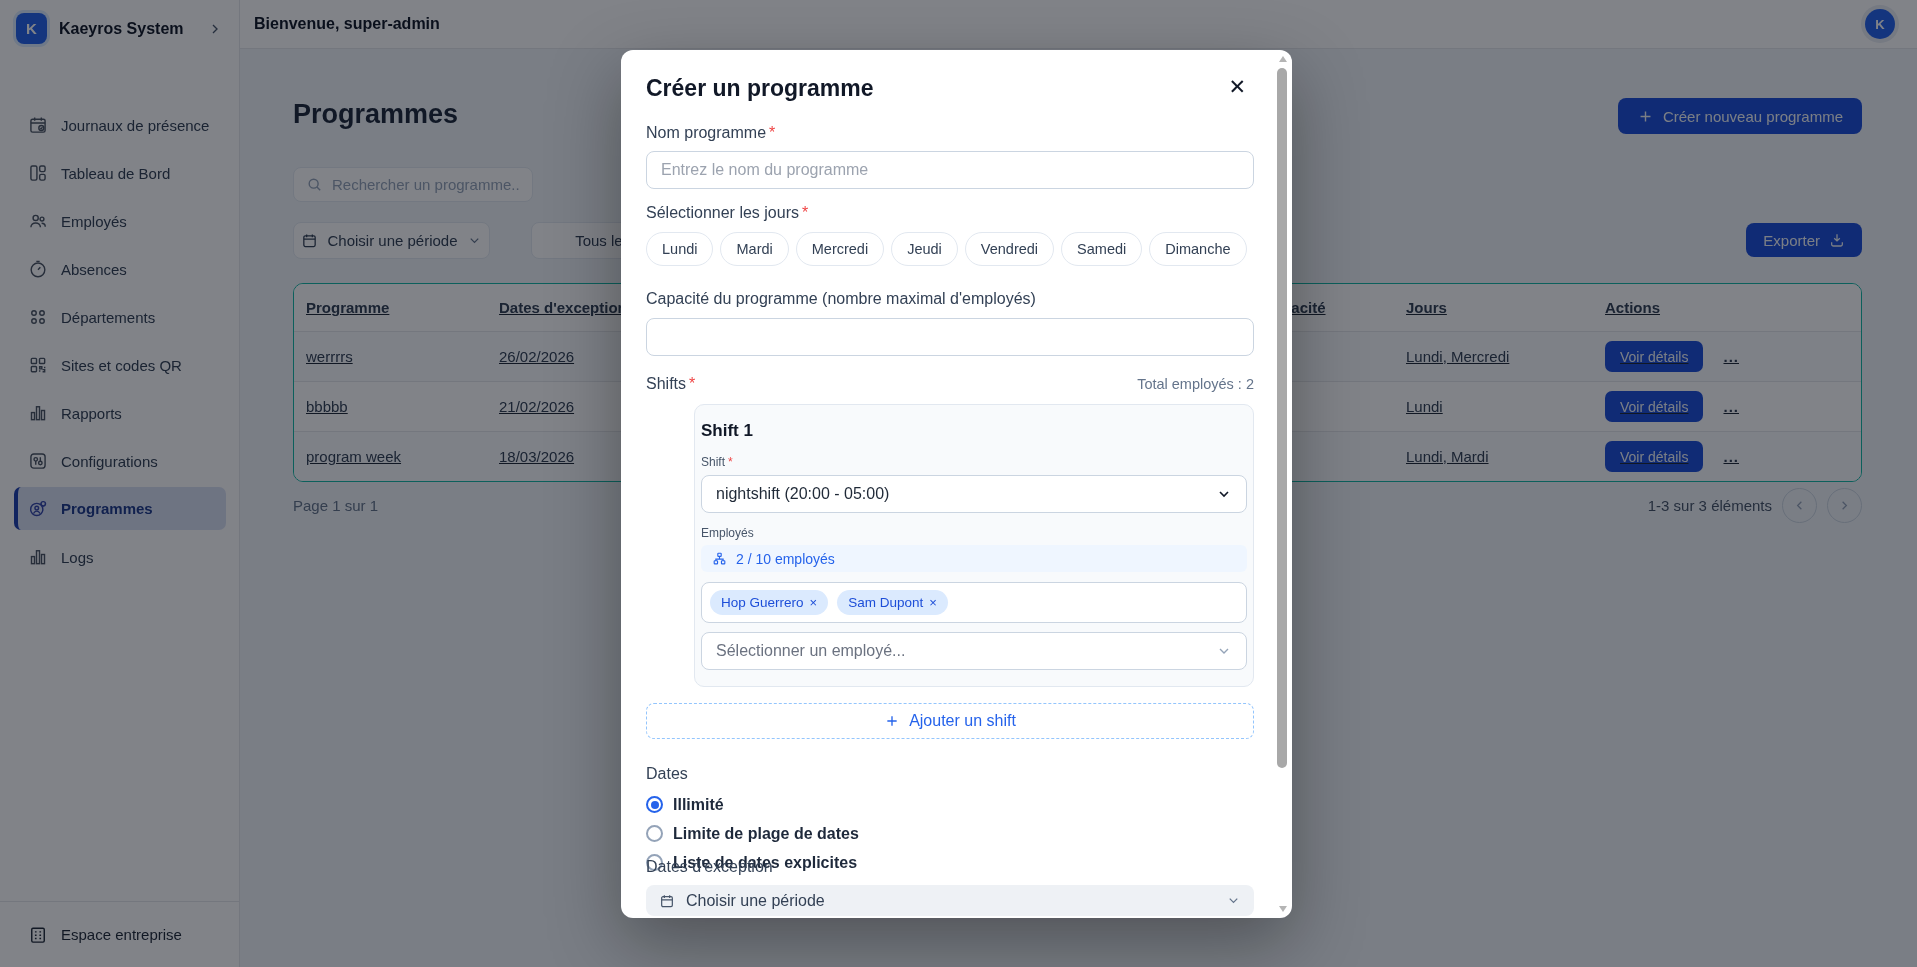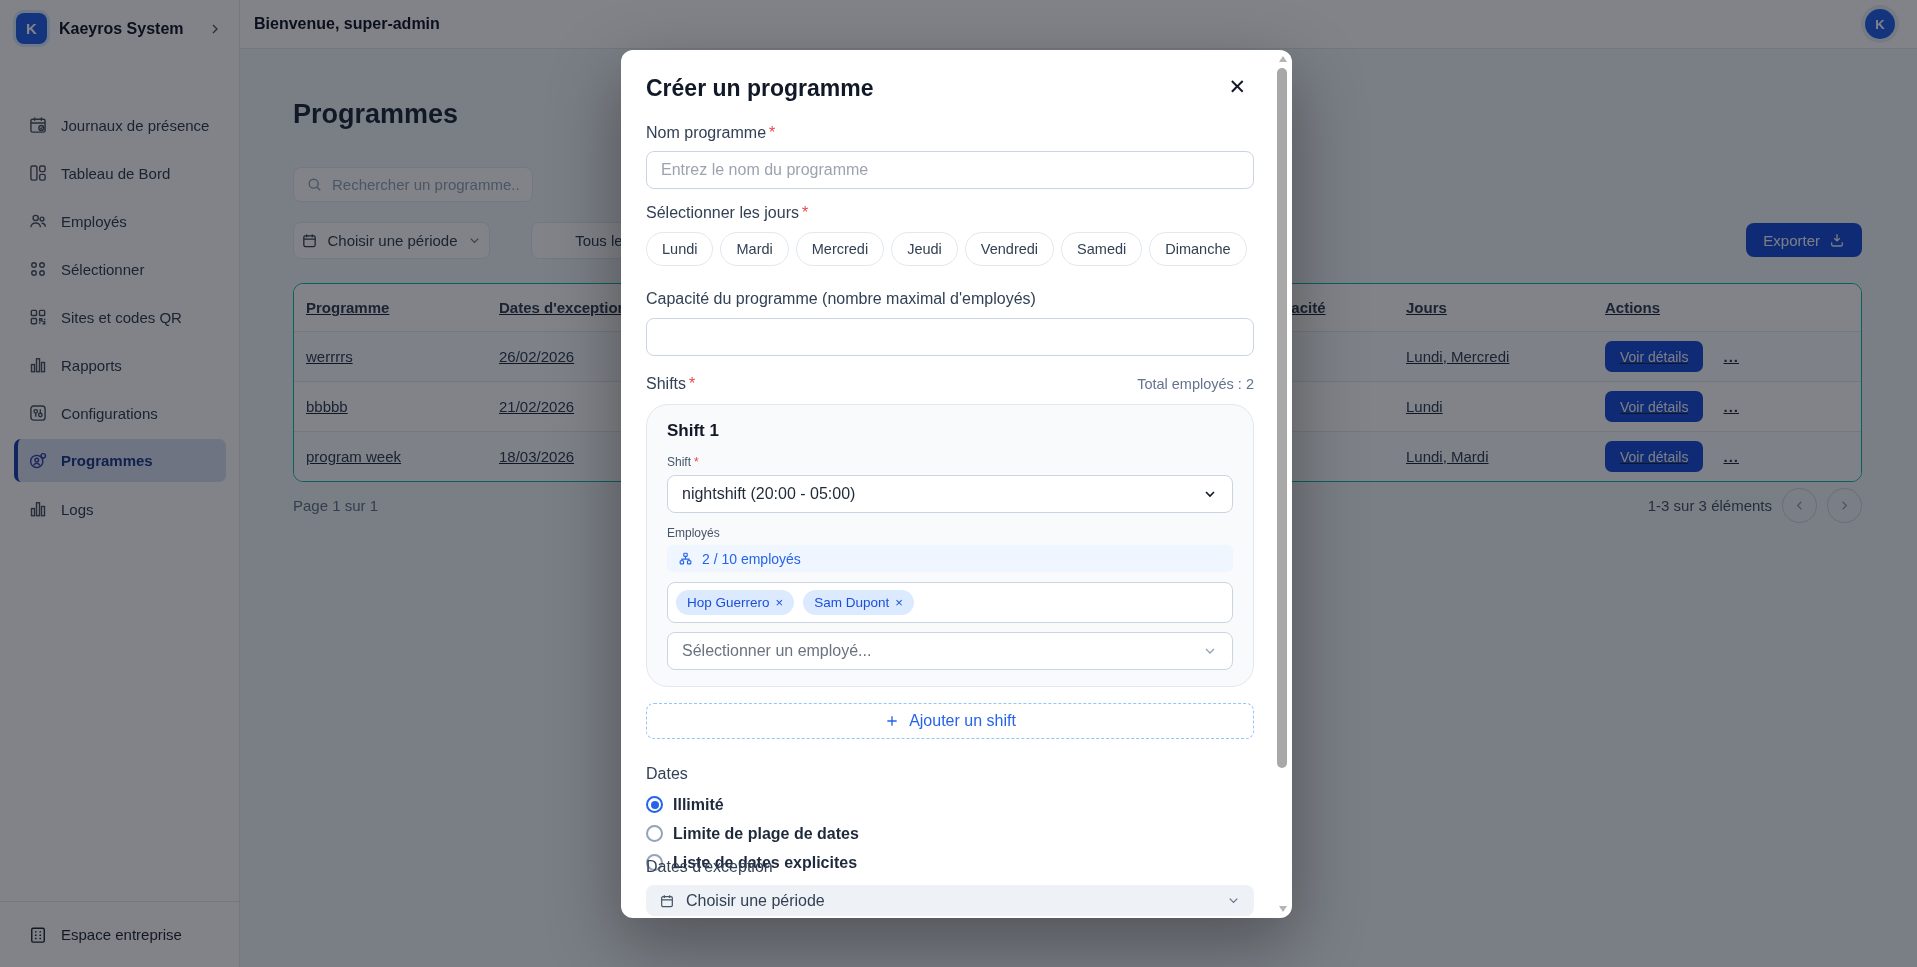--- a/index.html
+++ b/index.html
@@ -87,21 +87,21 @@
   .req { color:#ef4444; margin-left:3px; }
   .m-input { width:100%; height:38px; border:1px solid #cbd5e1; border-radius:8px;
     padding:0 14px; font-size:16px; font-family:inherit; color:#334155; outline:none; }
   .m-input::placeholder { color:#9ca3af; }
   .pills { display:flex; gap:7px; margin-top:10px; }
   .pill { border:1px solid #e2e8f0; border-radius:999px; padding:8px 15px; font-size:14.5px;
     color:#334155; background:#fff; cursor:pointer; white-space:nowrap; }
   .shifts-row { display:flex; align-items:center; margin-top:19px; }
   .total-emp { margin-left:auto; font-size:14.5px; color:#64748b; }
   .shift-card { margin-top:11px; background:#f8fafc; border:1px solid #e2e8f0;
-    border-radius:22px; padding:16px 20px; }
+    border-radius:10px; padding:16px 6px;margin-left:48px; }
   .sc-title { font-size:17px; font-weight:bold; color:#111827; }
   .sc-label { font-size:12px; color:#475569; }
   .m-select { position:relative; width:100%; height:38px; border:1px solid #cbd5e1;
     border-radius:8px; background:#fff; display:flex; align-items:center; padding:0 14px;
     font-size:16px; color:#1f2937; cursor:pointer; }
   .m-select .chev { margin-left:auto; color:#111827; }
   .m-select.placeholder { color:#6b7280; }
   .m-select.placeholder .chev { color:#94a3b8; }
   .info-bar { margin-top:5px; height:27px; background:#eff6ff; border-radius:6px;
     display:flex; align-items:center; gap:9px; padding:0 11px; color:#2563eb; font-size:14px; }
@@ -249,23 +249,29 @@
       <span>Tableau de Bord</span>
     </div>
     <div class="nav-item">
       <svg class="ic" width="20" height="20" fill="none" stroke="currentColor" stroke-width="1.7">
           <use href="#i-users" width="20" height="20"></use>
         </svg>
       <span>Employés</span>
     </div>
     <div class="nav-item">
       <svg class="ic" width="20" height="20" fill="none" stroke="currentColor" stroke-width="1.7">
+          <use href="#i-timer" width="20" height="20"></use>
+        </svg>
+      <span>Absences</span>
+    </div>
+    <div class="nav-item">
+      <svg class="ic" width="20" height="20" fill="none" stroke="currentColor" stroke-width="1.7">
           <use href="#i-grid" width="20" height="20"></use>
         </svg>
-      <span>Sélectionner</span>
+      <span>Départements</span>
     </div>
     <div class="nav-item">
       <svg class="ic" width="20" height="20" fill="none" stroke="currentColor" stroke-width="1.7">
           <use href="#i-qr" width="20" height="20"></use>
         </svg>
       <span>Sites et codes QR</span>
     </div>
     <div class="nav-item">
       <svg class="ic" width="20" height="20" fill="none" stroke="currentColor" stroke-width="1.7">
           <use href="#i-bars" width="20" height="20"></use>
@@ -300,20 +306,26 @@
 </aside>
 
 <header class="topbar">
   <div class="welcome">Bienvenue, super-admin</div>
   <div class="avatar">K</div>
 </header>
 
 <main class="content">
   <h1 class="page-title">Programmes</h1>
 
+  <button class="btn btn-primary btn-create">
+    <svg class="ic" width="17" height="17" fill="none" stroke="currentColor" stroke-width="2">
+        <use href="#i-plus" width="17" height="17"></use>
+      </svg>
+    <span>Créer nouveau programme</span>
+  </button>
 
   <div class="search">
     <svg class="ic" width="17" height="17" fill="none" stroke="currentColor" stroke-width="2">
         <use href="#i-search" width="17" height="17"></use>
       </svg>
     <input type="text" placeholder="Rechercher un programme..." style="">
   </div>
 
   <button class="btn btn-ghost btn-period">
     <svg class="ic" width="17" height="17" fill="none" stroke="currentColor" stroke-width="1.8">

